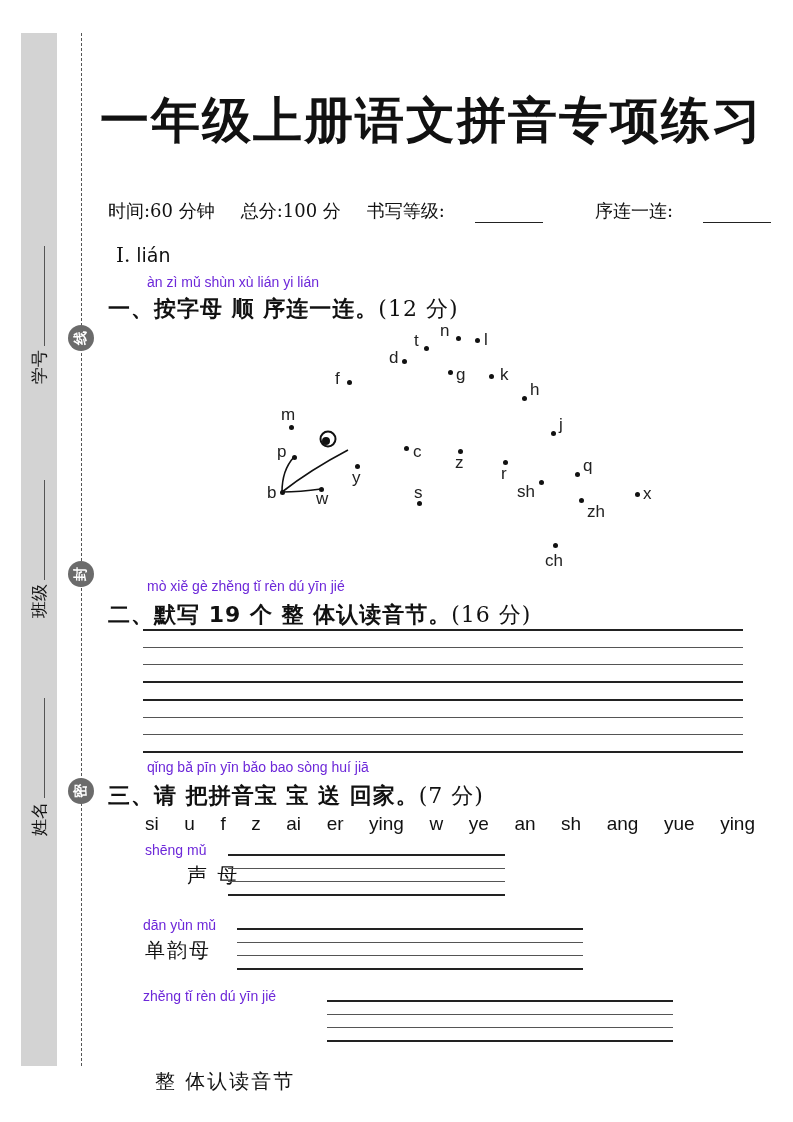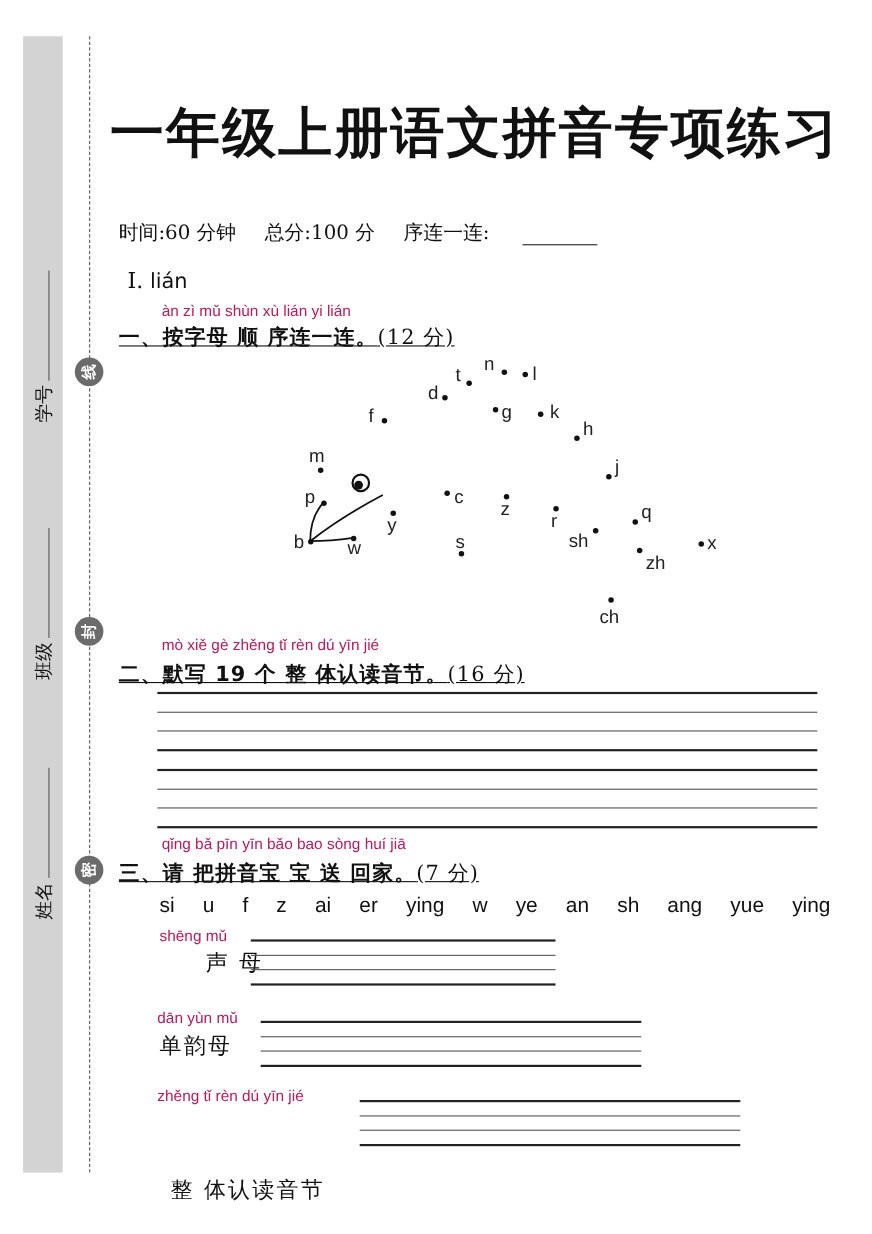--- a/index.html
+++ b/index.html
@@ -9,22 +9,22 @@
   .fold { left:81px; top:33px; height:1033px; border-left:1.5px dashed #555; width:0; }
   .seal { width:26px; height:26px; border-radius:50%; background:#6b6b6b; color:#fff; font-size:14px; font-weight:bold; display:flex; align-items:center; justify-content:center; transform:rotate(-90deg); }
   .vlabel { transform:rotate(-90deg); transform-origin:left top; font-size:17px; white-space:nowrap; display:flex; align-items:center; }
   .vlabel .line { display:inline-block; width:100px; border-bottom:1.5px solid #555; margin-left:4px; height:10px; }
   .title { left:100px; top:88px; width:680px; font-size:49px; font-weight:900; letter-spacing:2px; white-space:nowrap; font-family:"DejaVu Sans", sans-serif; }
   .meta { left:108px; top:199px; font-size:18px; font-family:"DejaVu Serif", serif; white-space:nowrap; display:flex; gap:0; }
   .meta span { margin-right:26px; }
   .meta .blank { display:inline-block; border-bottom:1px solid #222; width:68px; height:18px; vertical-align:bottom; margin-left:4px; }
   .section { left:116px; top:243px; font-size:19px; white-space:nowrap; }
   .section .roman { font-family:"DejaVu Serif", serif; font-size:20px; margin-right:6px; }
-  .pinyin { font-size:14px; white-space:nowrap; font-family:"Liberation Sans", sans-serif; color:#be185d; }
-  .qtitle { font-size:19px; white-space:nowrap; font-weight:bold; letter-spacing:1px;text-decoration:underline; }
+  .pinyin { font-size:14px; white-space:nowrap; font-family:"Liberation Sans", sans-serif; color:#6d28d9; }
+  .qtitle { font-size:22px; white-space:nowrap; font-weight:bold; letter-spacing:1px; }
   .qtitle .score { font-weight:normal; font-family:"DejaVu Serif", serif; }
   .dot { width:5px; height:5px; border-radius:50%; background:#111; }
   .letter { font-size:17px; font-family:"Liberation Sans", sans-serif; color:#222; }
   .rule { height:0; border-top:1px solid #555; }
   .rule.thick { border-top:2px solid #222; }
   .letters-row { left:145px; top:813px; width:610px; display:flex; justify-content:space-between; font-size:19px; font-family:"Liberation Sans", sans-serif; }
   .label-cn { font-size:20px; font-family:"DejaVu Serif", serif; white-space:nowrap; letter-spacing:2px; }
 </style>
 </head>
 <body>
@@ -47,20 +47,21 @@
 
 <div class="abs seal" style="left:68px; top:325px;">线</div>
 <div class="abs seal" style="left:68px; top:561px;">封</div>
 <div class="abs seal" style="left:68px; top:778px;">密</div>
 
 <div class="abs title">一年级上册语文拼音专项练习</div>
 
 <div class="abs meta">
   <span>时间:60 分钟</span>
   <span>总分:100 分</span>
+  <span><span>书写等级:</span><span class="blank"></span></span>
   <span style="margin-right:0"><span>序连一连:</span><span class="blank"></span></span>
 </div>
 
 <div class="abs section">
   <span class="roman">Ⅰ.</span><span>lián</span>
 </div>
 
 <div class="abs pinyin" style="left:147px; top:274px;">àn  zì  mǔ shùn  xù  lián  yi  lián</div>
 <div class="abs qtitle" style="left:108px; top:294px;">
   <span>一、按字母 顺 序连一连。</span><span class="score">(12 分)</span>

